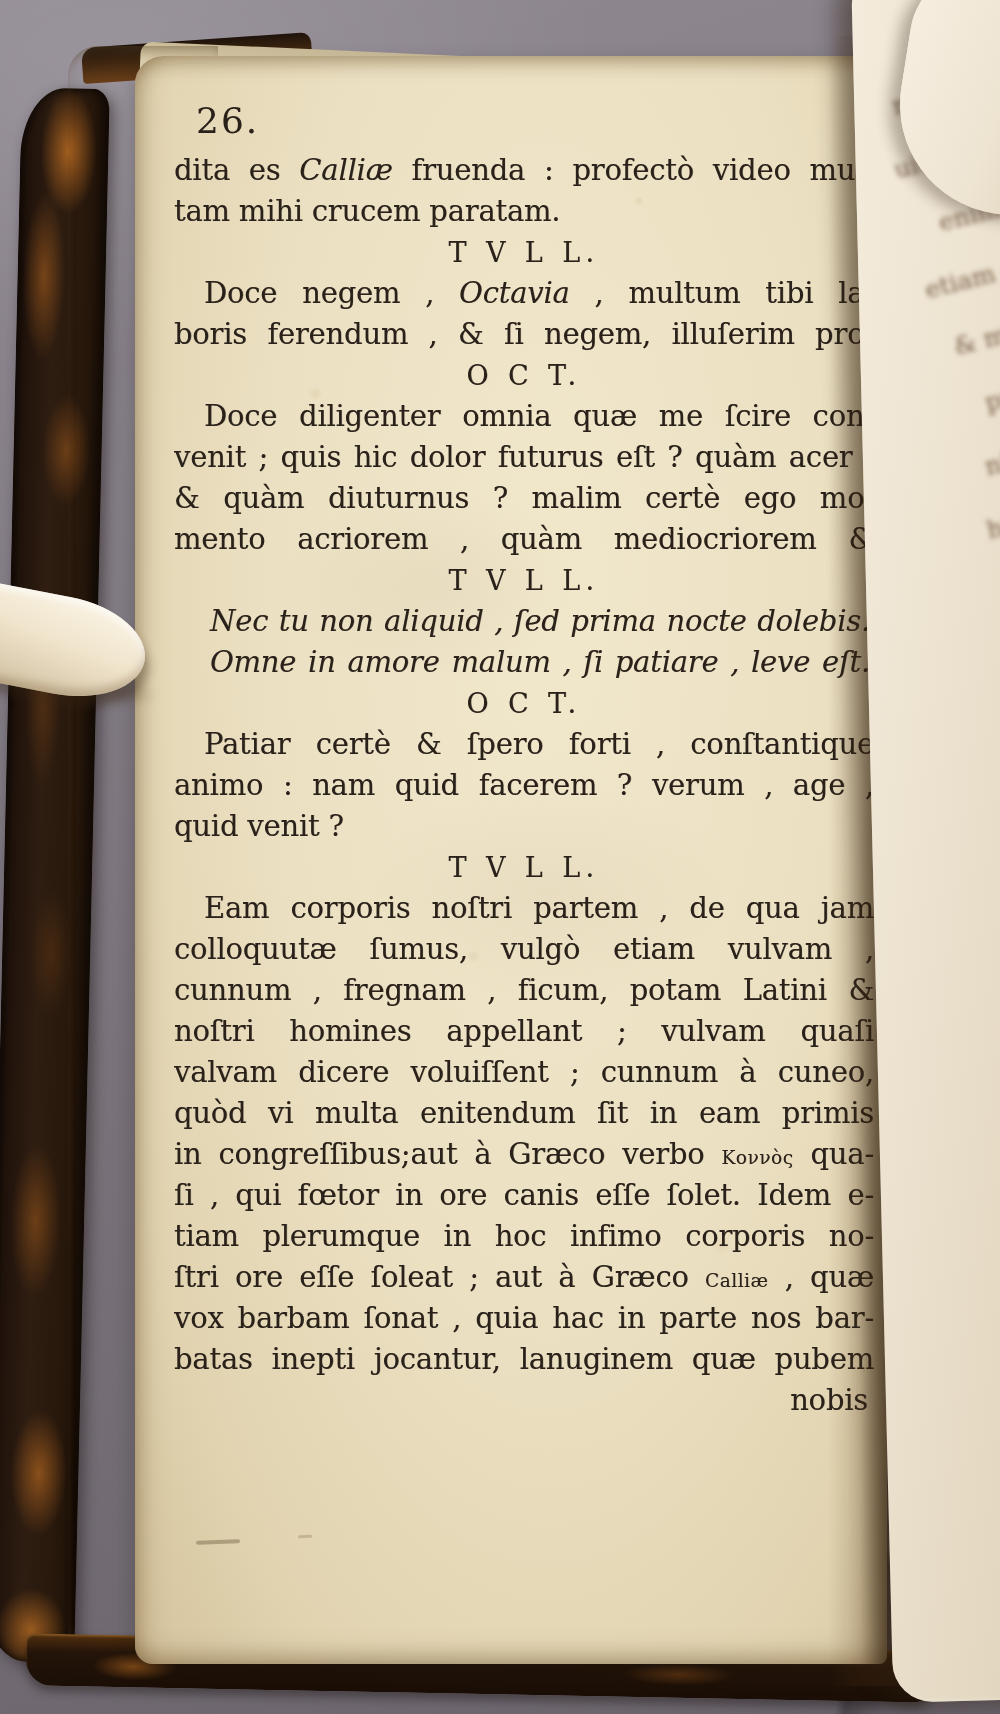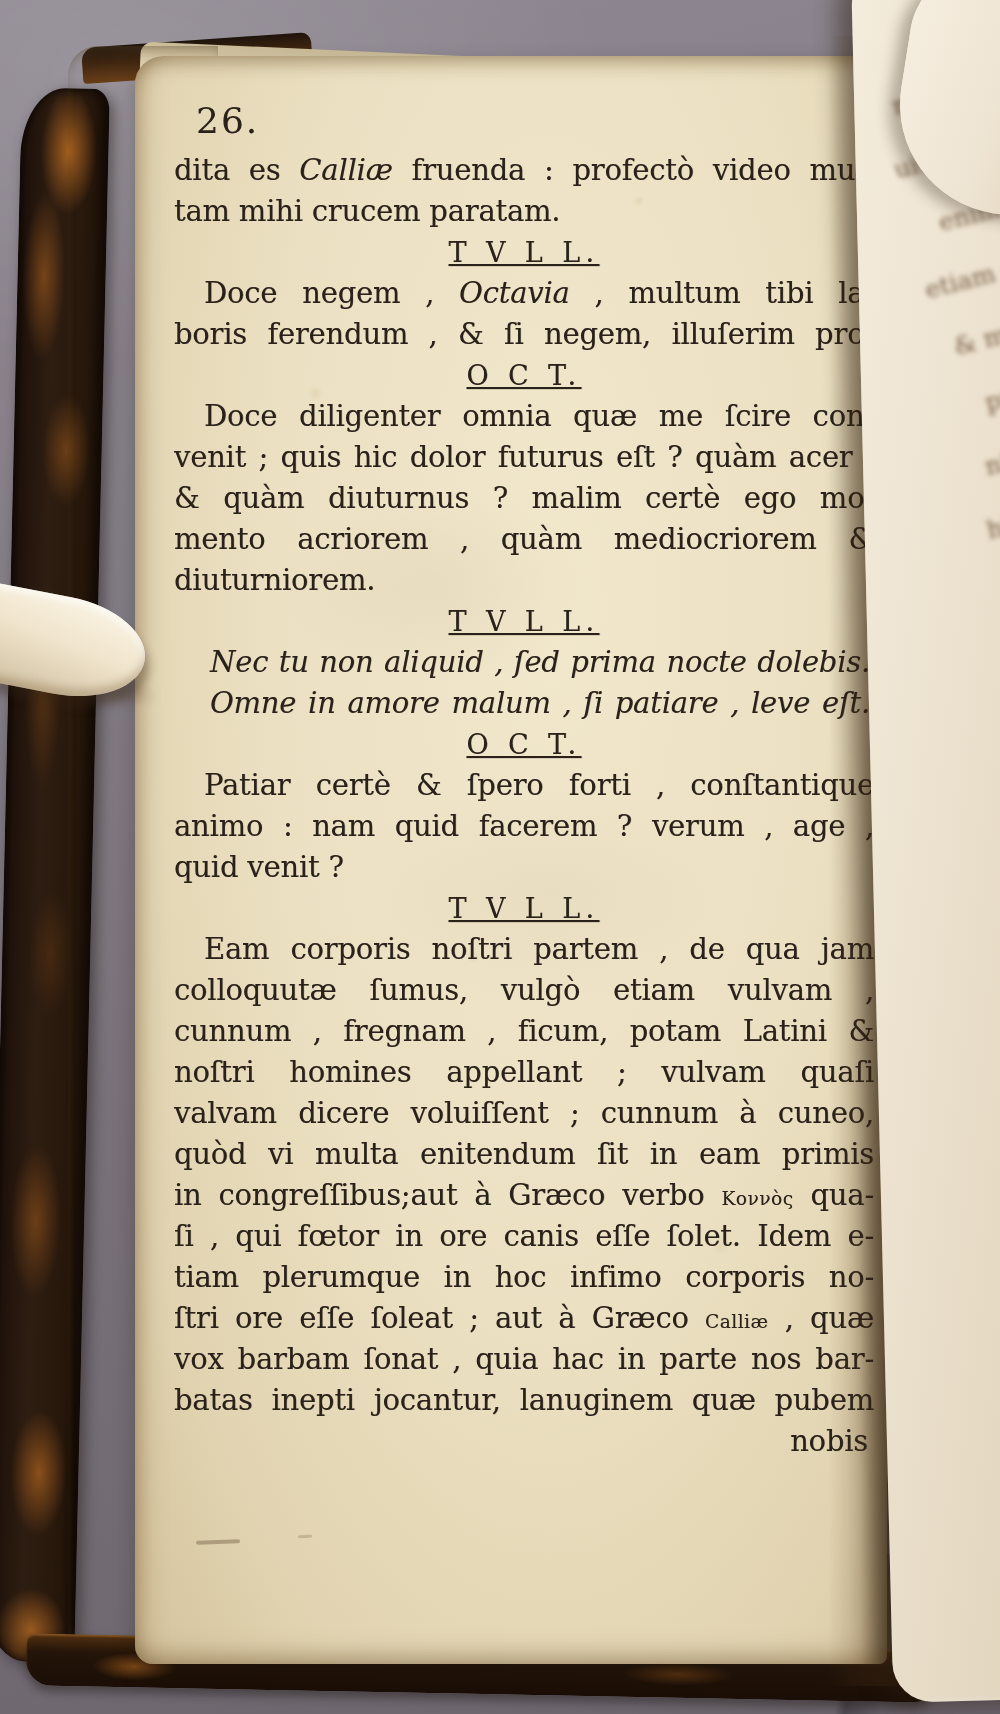--- a/index.html
+++ b/index.html
@@ -96,21 +96,21 @@
     font-size:36px;color:#2a211a;letter-spacing:2px;
   }
   .lines{
     position:absolute;left:174px;top:150px;width:700px;z-index:5;
     font-size:29px;line-height:41px;color:#29211a;letter-spacing:-0.2px;
     text-shadow:0.4px 0.4px 0.6px rgba(41,33,26,0.35);
   }
   .tl{height:41px;overflow:hidden;}
   .tl.just{text-align:justify;text-align-last:justify;}
   .tl.ind{text-indent:30px;}
-  .tl.heading{text-align:center;text-align-last:center;font-size:27px;letter-spacing:0.2em;text-decoration:underline;}
+  .tl.heading{text-align:center;text-align-last:center;font-size:27px;letter-spacing:0.2em;}
   .tl.italic{font-style:italic;padding-left:36px;padding-right:4px;}
   .tl.catchword{text-align:right;text-align-last:right;padding-right:6px;}
   .it{font-style:italic;margin-top:17px;}
   .greek{font-size:0.64em;letter-spacing:0.5px;}
   .dash-mark{position:absolute;z-index:5;background:rgba(95,75,48,0.38);border-radius:2px;transform:rotate(-2deg);}
   .dash-1{left:196px;top:1540px;width:44px;height:4px;}
   .dash-2{left:298px;top:1535px;width:14px;height:3px;opacity:0.6;}
 
   
   .gutter-shadow{
@@ -173,21 +173,20 @@
     <div class="tl body just"><span>dita es </span><span class="it">Calliæ</span><span> fruenda :  profectò video mul-</span></div>
     <div class="tl body"><span>tam mihi crucem paratam.</span></div>
     <div class="tl heading"><span>T V L L.</span></div>
     <div class="tl body just ind"><span>Doce negem , </span><span class="it">Octavia</span><span> , multum tibi la-</span></div>
     <div class="tl body just"><span>boris ferendum , &amp; ſi negem, illuſerim pro-</span></div>
     <div class="tl heading"><span>O C T.</span></div>
     <div class="tl body just ind"><span>Doce diligenter omnia quæ me ſcire con-</span></div>
     <div class="tl body just"><span>venit ; quis hic dolor futurus eſt ? quàm acer ,</span></div>
     <div class="tl body just"><span>&amp; quàm diuturnus ?  malim  certè ego mo-</span></div>
     <div class="tl body just"><span>mento acriorem ,  quàm  mediocriorem &amp;</span></div>
-    <div class="tl body"><span>diuturniorem.</span></div>
     <div class="tl heading"><span>T V L L.</span></div>
     <div class="tl italic just"><span>Nec tu non aliquid , ſed prima nocte dolebis.</span></div>
     <div class="tl italic just"><span>Omne in amore malum , ſi patiare , leve eſt.</span></div>
     <div class="tl heading"><span>O C T.</span></div>
     <div class="tl body just ind"><span>Patiar certè &amp; ſpero forti , conſtantique</span></div>
     <div class="tl body just"><span>animo :  nam quid facerem ?  verum ,  age ,</span></div>
     <div class="tl body"><span>quid venit ?</span></div>
     <div class="tl heading"><span>T V L L.</span></div>
     <div class="tl body just ind"><span>Eam corporis noſtri partem ,  de qua jam</span></div>
     <div class="tl body just"><span>colloquutæ  ſumus,  vulgò  etiam vulvam ,</span></div>

